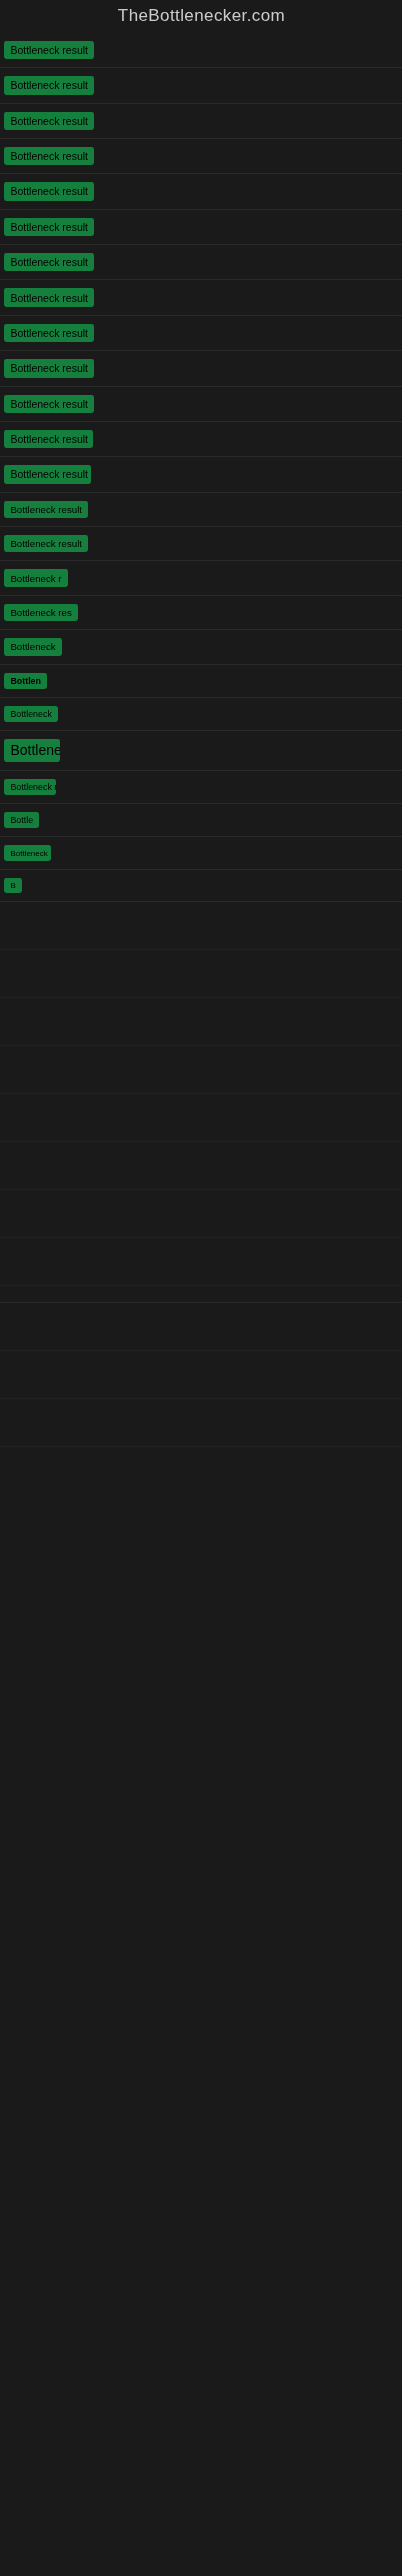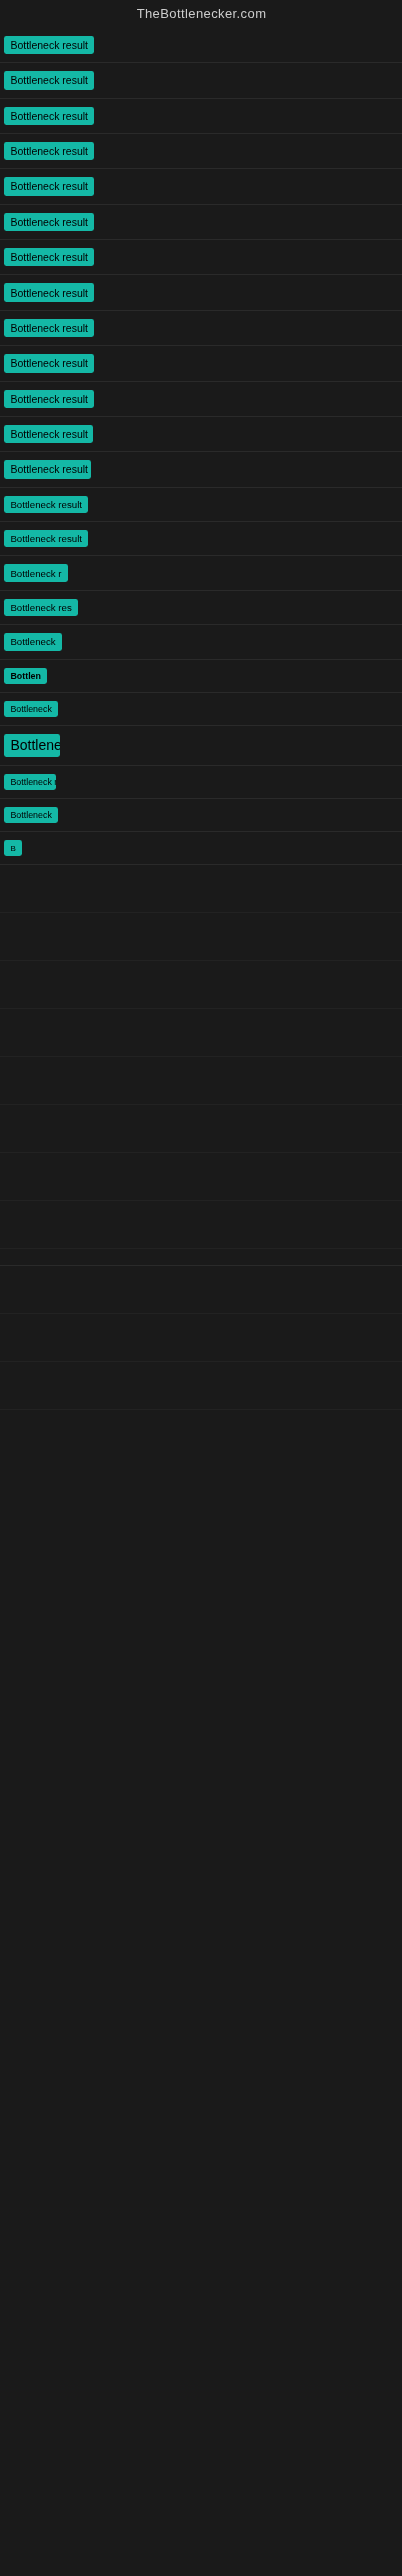--- a/index.html
+++ b/index.html
@@ -12,28 +12,28 @@
       background-color: #1a1a1a;
       width: 403px;
       min-height: 2576px;
       font-family: Arial, sans-serif;
       position: relative;
     }
 
     .site-title {
       text-align: center;
       color: #cccccc;
-      font-size: 13px;
+      font-size: 17px;
       padding: 6.4px 0;
       letter-spacing: 0.4px;
     }
 
     .bottleneck-badge {
       display: inline-block;
-      background-color: #14b8a6;
+      background-color: #15803d;
       color: #000000;
       font-size: 10.5px;
       font-weight: normal;
       padding: 3.2px 6.4px;
       border-radius: 2.4px;
       white-space: nowrap;
       overflow: hidden;
     }
 
     .row {
@@ -156,20 +156,23 @@
     <div class="row">
       <span class="bottleneck-badge">Bottleneck</span>
     </div>
     <div class="row">
       <span class="bottleneck-badge">Bottlenec</span>
     </div>
     <div class="row">
       <span class="bottleneck-badge">Bottleneck r</span>
     </div>
     <div class="row">
+      <span class="bottleneck-badge">Bottle</span>
+    </div>
+    <div class="row">
       <span class="bottleneck-badge">Bottleneck</span>
     </div>
     <div class="row">
       <span class="bottleneck-badge">B</span>
     </div>
     <div class="row empty-row"></div>
     <div class="row empty-row"></div>
     <div class="row empty-row"></div>
     <div class="row empty-row"></div>
     <div class="row empty-row"></div>

